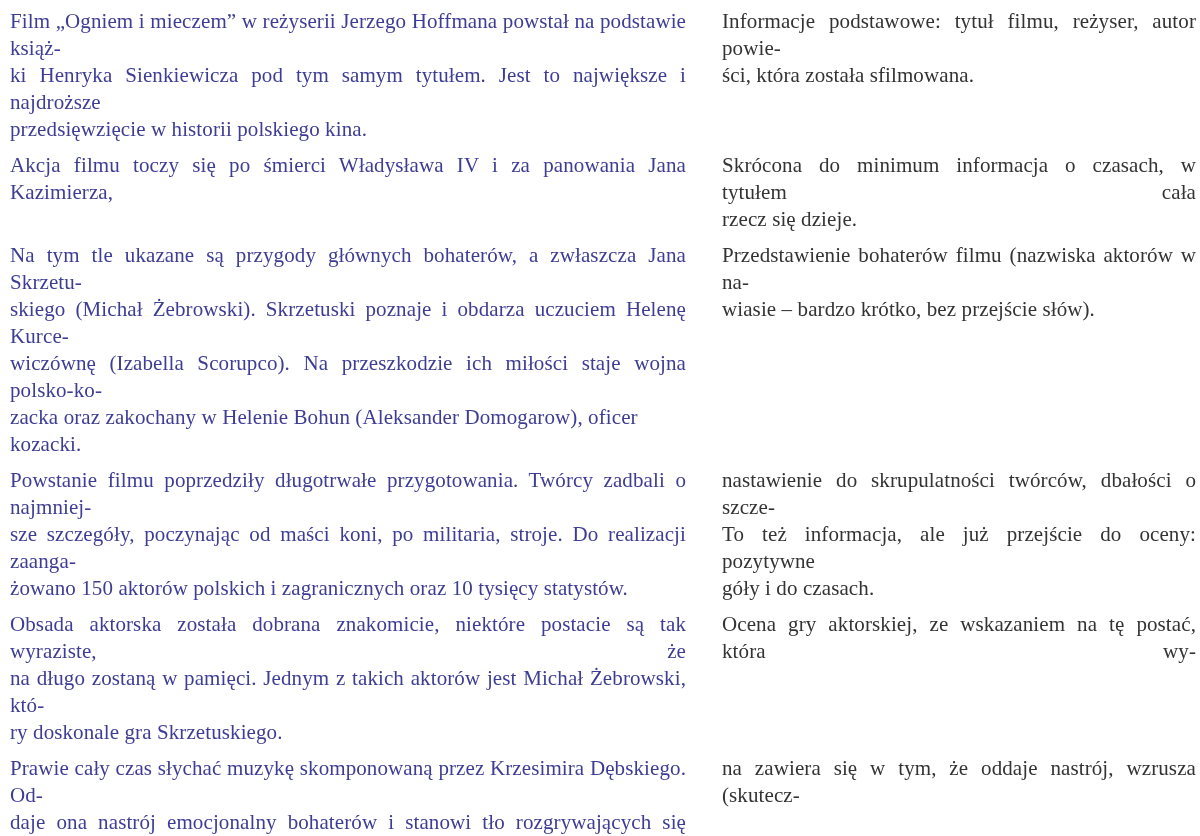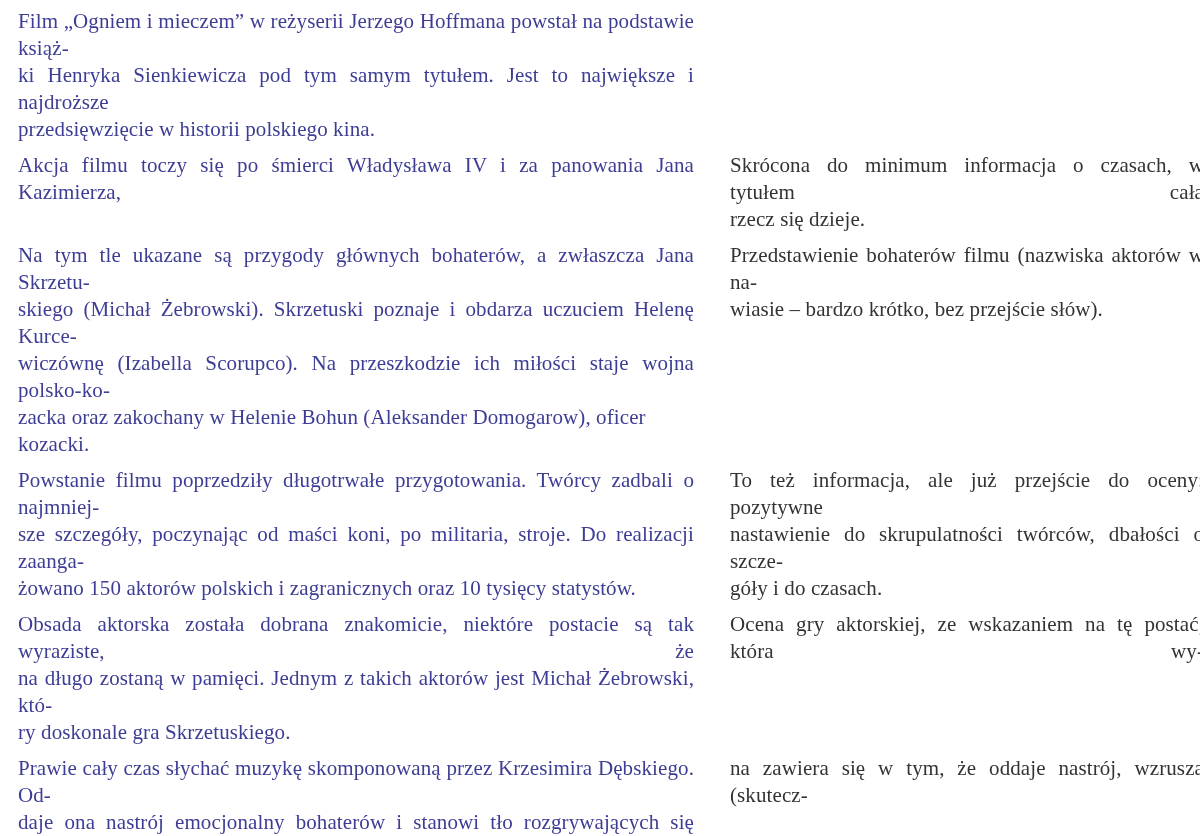--- a/index.html
+++ b/index.html
@@ -10,21 +10,21 @@
     width: 1200px;
     height: 836px;
     background: #ffffff;
     overflow: hidden;
     font-family: "Liberation Serif", "DejaVu Serif", serif;
   }
   #doc {
     box-sizing: border-box;
     width: 1200px;
     height: 806px;
-    padding: 8px 4px 0 18px;
+    padding: 8px 4px 0 10px;
     background: #ffffff;
   }
   .row {
     display: grid;
     grid-template-columns: 676px 474px;
     column-gap: 36px;
     align-items: start;
     margin-bottom: 9px;
   }
   .col {
@@ -51,20 +51,24 @@
 </head>
 <body style="background: rgb(255, 255, 255);">
 
 <div id="doc">
     <div class="row">
       <div class="col review">
         <div class="line">Film „Ogniem i mieczem” w reżyserii Jerzego Hoffmana powstał na podstawie książ-</div>
         <div class="line">ki Henryka Sienkiewicza pod tym samym tytułem. Jest to największe i najdroższe</div>
         <div class="line last">przedsięwzięcie w historii polskiego kina.</div>
       </div>
+      <div class="col annotation">
+        <div class="line">Informacje podstawowe: tytuł filmu, reżyser, autor powie-</div>
+        <div class="line last">ści, która została sfilmowana.</div>
+      </div>
     </div>
     <div class="row">
       <div class="col review">
         <div class="line">Akcja filmu toczy się po śmierci Władysława IV i za panowania Jana Kazimierza,</div>
       </div>
       <div class="col annotation">
         <div class="line">Skrócona do minimum informacja o czasach, w tytułem cała</div>
         <div class="line last">rzecz się dzieje.</div>
       </div>
     </div>
@@ -80,22 +84,22 @@
         <div class="line last">wiasie – bardzo krótko, bez przejście słów).</div>
       </div>
     </div>
     <div class="row">
       <div class="col review">
         <div class="line">Powstanie filmu poprzedziły długotrwałe przygotowania. Twórcy zadbali o najmniej-</div>
         <div class="line">sze szczegóły, poczynając od maści koni, po militaria, stroje. Do realizacji zaanga-</div>
         <div class="line last">żowano 150 aktorów polskich i zagranicznych oraz 10 tysięcy statystów.</div>
       </div>
       <div class="col annotation">
+        <div class="line">nastawienie do skrupulatności twórców, dbałości o szcze-</div>
         <div class="line">To też informacja, ale już przejście do oceny: pozytywne</div>
-        <div class="line">nastawienie do skrupulatności twórców, dbałości o szcze-</div>
         <div class="line last">góły i do czasach.</div>
       </div>
     </div>
     <div class="row">
       <div class="col review">
         <div class="line">Obsada aktorska została dobrana znakomicie, niektóre postacie są tak wyraziste, że</div>
         <div class="line">na długo zostaną w pamięci. Jednym z takich aktorów jest Michał Żebrowski, któ-</div>
         <div class="line last">ry doskonale gra Skrzetuskiego.</div>
       </div>
       <div class="col annotation">

